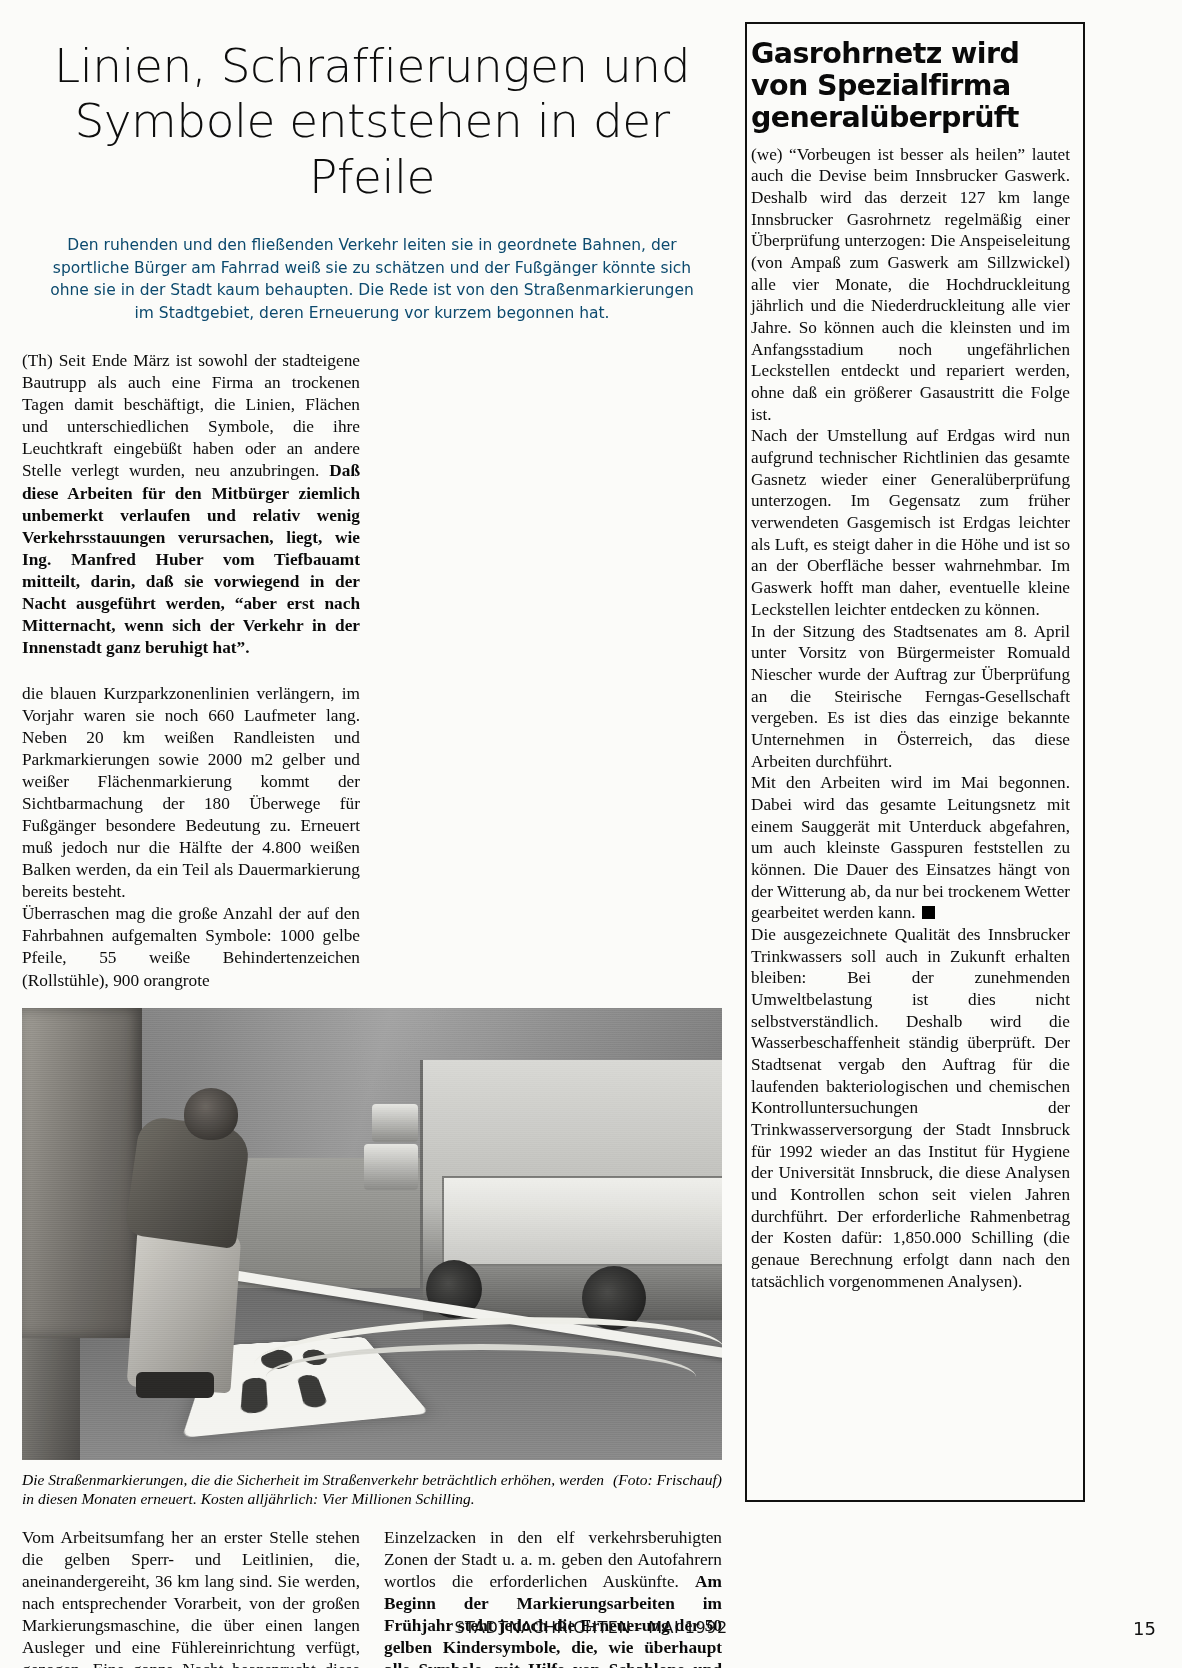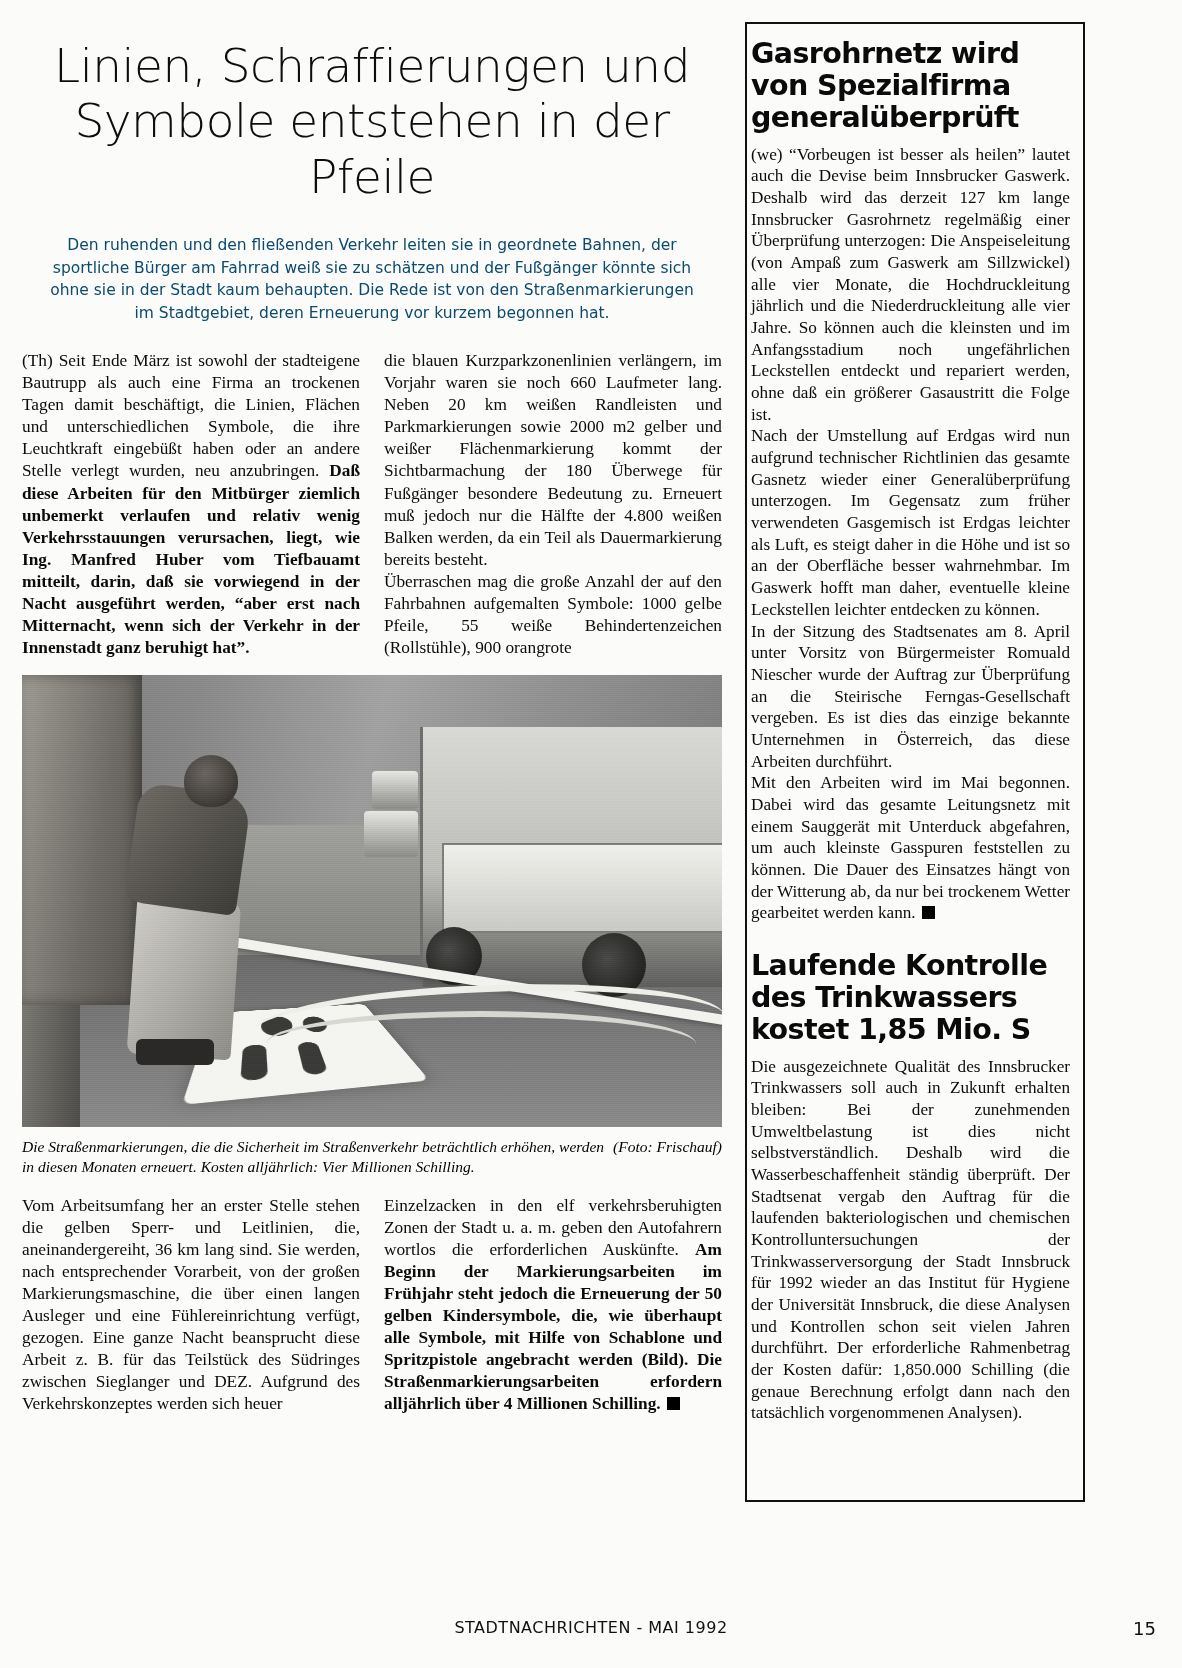--- a/index.html
+++ b/index.html
@@ -48,20 +48,21 @@
     line-height: 1.45;
     text-align: center;
     margin: 30px 18px 0 18px;
     color: #0c4a6e;
   }
 
   .body-cols {
     margin-top: 26px;
     display: flex;
     gap: 24px;
+    flex-direction: column;
   }
   .body-col {
     width: 338px;
     font-size: 17.3px;
     line-height: 1.275;
     text-align: justify;
     color: #0b0b0b;
   }
   .body-col p {
     margin: 0;
@@ -349,21 +350,20 @@
   <div class="side-col">
 
     <h2 class="side-head">Gasrohrnetz wird von Spezialfirma generalüberprüft</h2>
     <div class="side-body">
       <p>(we) “Vorbeugen ist besser als heilen” lautet auch die Devise beim Innsbrucker Gaswerk. Deshalb wird das derzeit 127 km lange Innsbrucker Gasrohrnetz regelmäßig einer Überprüfung unterzogen: Die Anspeiseleitung (von Ampaß zum Gaswerk am Sillzwickel) alle vier Monate, die Hochdruckleitung jährlich und die Niederdruckleitung alle vier Jahre. So können auch die kleinsten und im Anfangsstadium noch ungefährlichen Leckstellen entdeckt und repariert werden, ohne daß ein größerer Gasaustritt die Folge ist.</p>
       <p>Nach der Umstellung auf Erdgas wird nun aufgrund technischer Richtlinien das gesamte Gasnetz wieder einer Generalüberprüfung unterzogen. Im Gegensatz zum früher verwendeten Gasgemisch ist Erdgas leichter als Luft, es steigt daher in die Höhe und ist so an der Oberfläche besser wahrnehmbar. Im Gaswerk hofft man daher, eventuelle kleine Leckstellen leichter entdecken zu können.</p>
       <p>In der Sitzung des Stadtsenates am 8. April unter Vorsitz von Bürgermeister Romuald Niescher wurde der Auftrag zur Überprüfung an die Steirische Ferngas-Gesellschaft vergeben. Es ist dies das einzige bekannte Unternehmen in Österreich, das diese Arbeiten durchführt.</p>
       <p><span>Mit den Arbeiten wird im Mai begonnen. Dabei wird das gesamte Leitungsnetz mit einem Sauggerät mit Unterduck abgefahren, um auch kleinste Gasspuren feststellen zu können. Die Dauer des Einsatzes hängt von der Witterung ab, da nur bei trockenem Wetter gearbeitet werden kann.</span><span class="endmark"></span></p>
     </div>
 
-    <h2 class="side-head second">Laufende Kontrolle des Trinkwassers kostet 1,85 Mio. S</h2>
     <div class="side-body">
       <p>Die ausgezeichnete Qualität des Innsbrucker Trinkwassers soll auch in Zukunft erhalten bleiben: Bei der zunehmenden Umweltbelastung ist dies nicht selbstverständlich. Deshalb wird die Wasserbeschaffenheit ständig überprüft. Der Stadtsenat vergab den Auftrag für die laufenden bakteriologischen und chemischen Kontrolluntersuchungen der Trinkwasserversorgung der Stadt Innsbruck für 1992 wieder an das Institut für Hygiene der Universität Innsbruck, die diese Analysen und Kontrollen schon seit vielen Jahren durchführt. Der erforderliche Rahmenbetrag der Kosten dafür: 1,850.000 Schilling (die genaue Berechnung erfolgt dann nach den tatsächlich vorgenommenen Analysen).</p>
     </div>
   </div>
 
   <div class="footer">
     <div class="footer-center">STADTNACHRICHTEN - MAI 1992</div>
     <div class="footer-page">15</div>
   </div>
 

